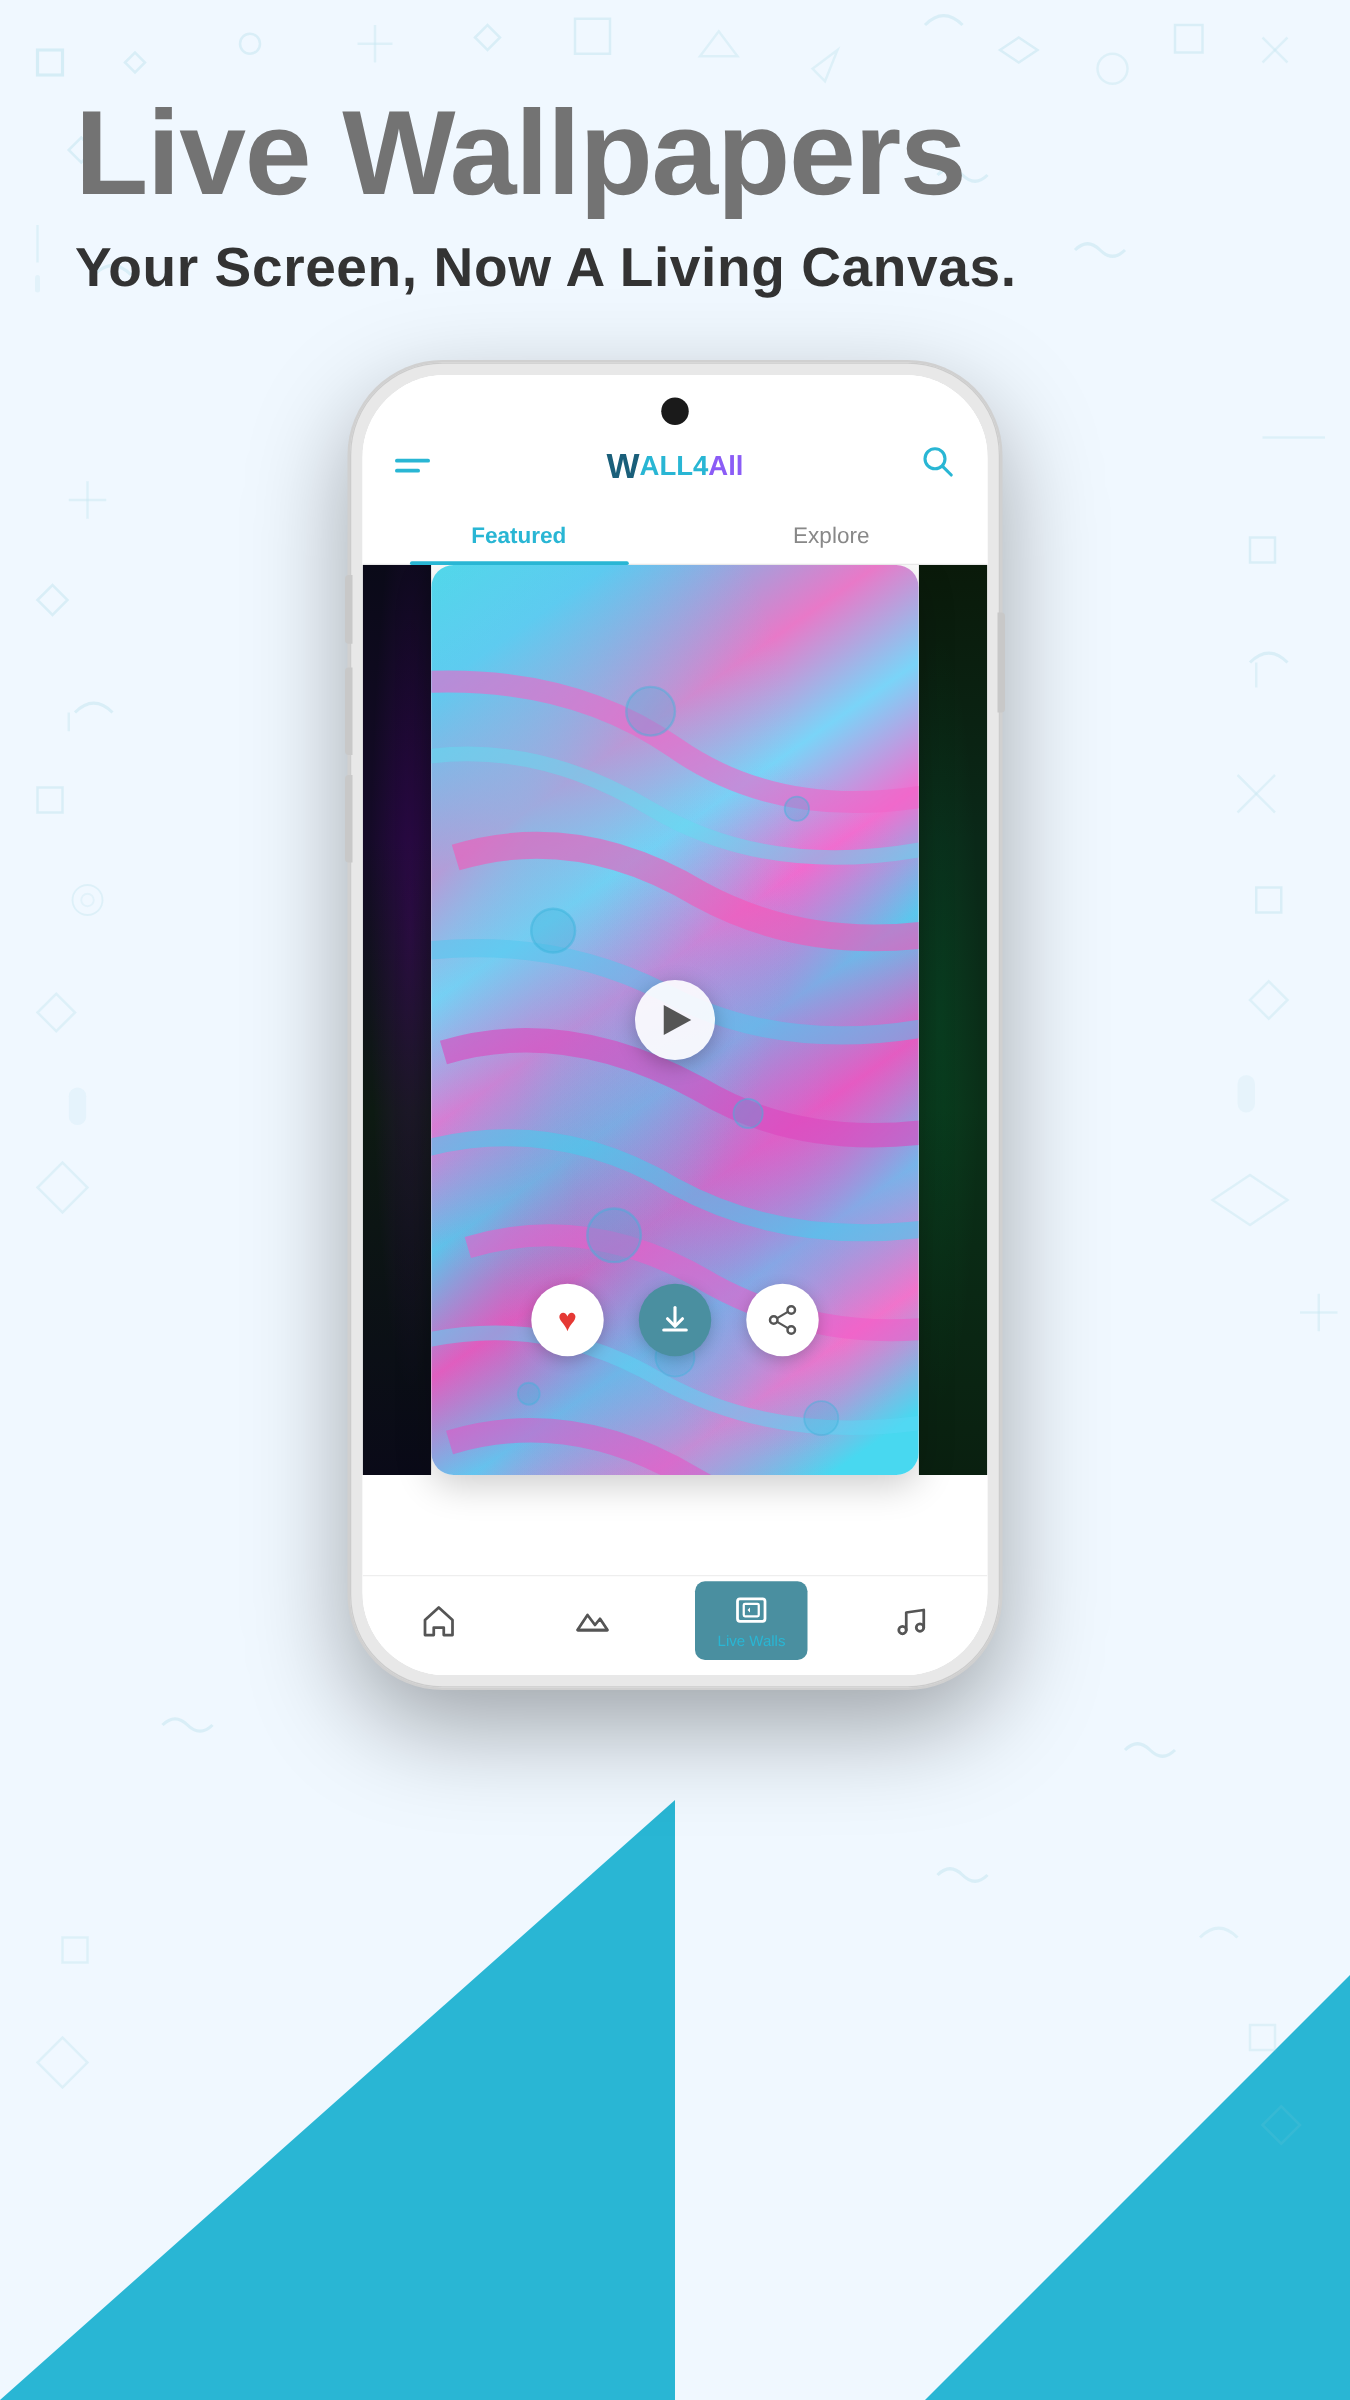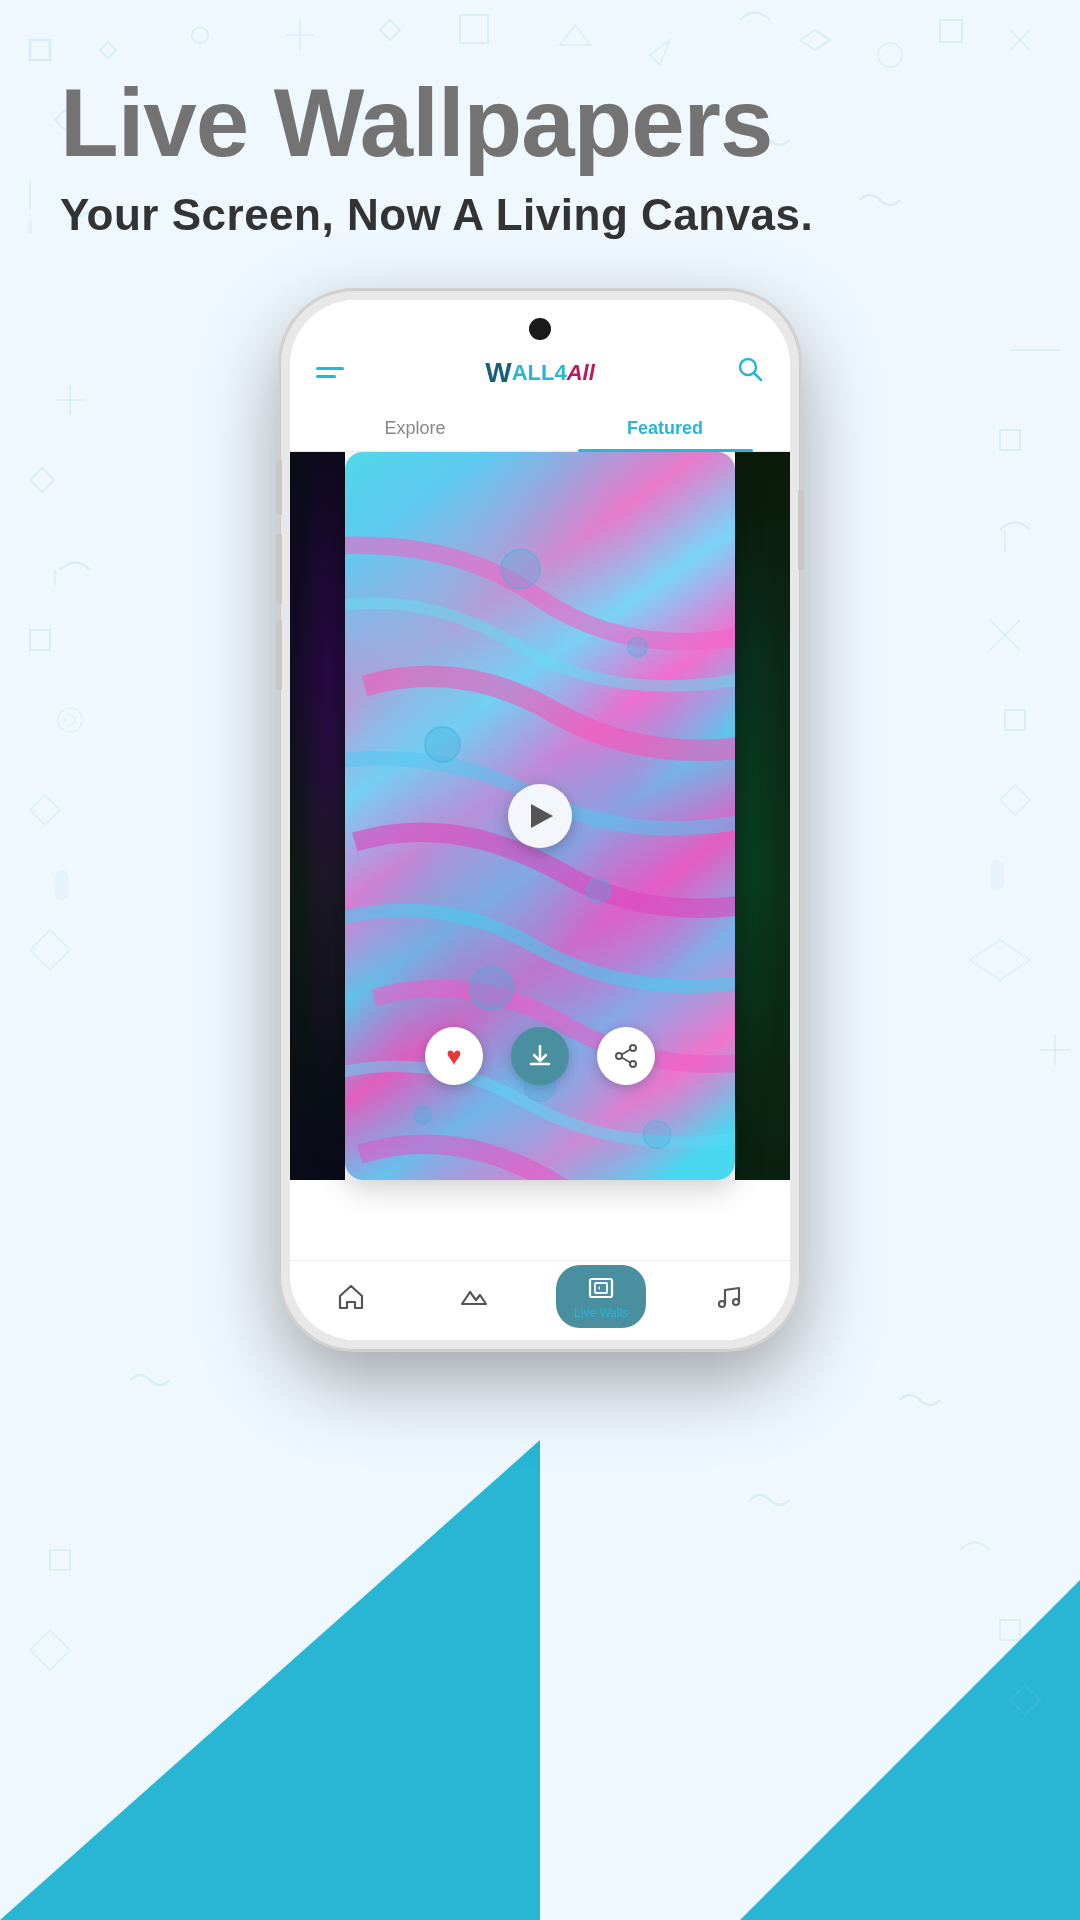--- a/index.html
+++ b/index.html
@@ -409,21 +409,21 @@
       display: flex;
       flex-direction: column;
       align-items: center;
       gap: 4px;
       cursor: pointer;
       min-width: 80px;
     }
 
     .nav-item.active-nav .nav-pill {
       background: #4a8fa0;
-      border-radius: 24px;
+      border-radius: 8px;
       padding: 8px 18px;
       display: flex;
       flex-direction: column;
       align-items: center;
       gap: 3px;
     }
 
     .nav-label {
       font-size: 12px;
       color: #29b6d4;
@@ -525,36 +525,36 @@
       <div class="phone-content">
 
         <div class="app-header">
           <div class="menu-icon">
             <div class="line1"></div>
             <div class="line2"></div>
           </div>
           <div class="app-logo">
             <span style="font-size:28px; font-weight:900; color:#1a5f7a;">W</span>
             <span style="font-size:22px; font-weight:700; color:#29b6d4;">ALL4</span>
-            <span style="font-size:22px; font-weight:700; color:#be185d; font-style:italic;">All</span>
+            <span style="font-size:22px; font-weight:700; color:#8b5cf6; ">All</span>
           </div>
           <div class="search-icon-btn">
             <svg width="28" height="28" viewBox="0 0 28 28" fill="none" xmlns="http://www.w3.org/2000/svg">
               <circle cx="12" cy="12" r="8" stroke="#29b6d4" stroke-width="2.5"></circle>
               <line x1="18.5" y1="18.5" x2="25" y2="25" stroke="#29b6d4" stroke-width="2.5" stroke-linecap="round"></line>
             </svg>
           </div>
         </div>
 
         <div class="tab-bar">
+          <div class="tab-item active">
+            <span>Featured</span>
+          </div>
           <div class="tab-item">
             <span>Explore</span>
-          </div>
-          <div class="tab-item active">
-            <span>Featured</span>
           </div>
         </div>
 
         <div class="wallpaper-area">
 
           <div class="side-preview side-preview-left">
             <div style="width:100%;height:100%;background:linear-gradient(180deg, #0a0a18 0%, #150a28 30%, #0d1a12 60%, #0a0a18 100%);"></div>
 
             <div style="position:absolute;inset:0;background:radial-gradient(ellipse at 70% 40%, rgba(180,0,255,0.15) 0%, transparent 60%);"></div>
           </div>

